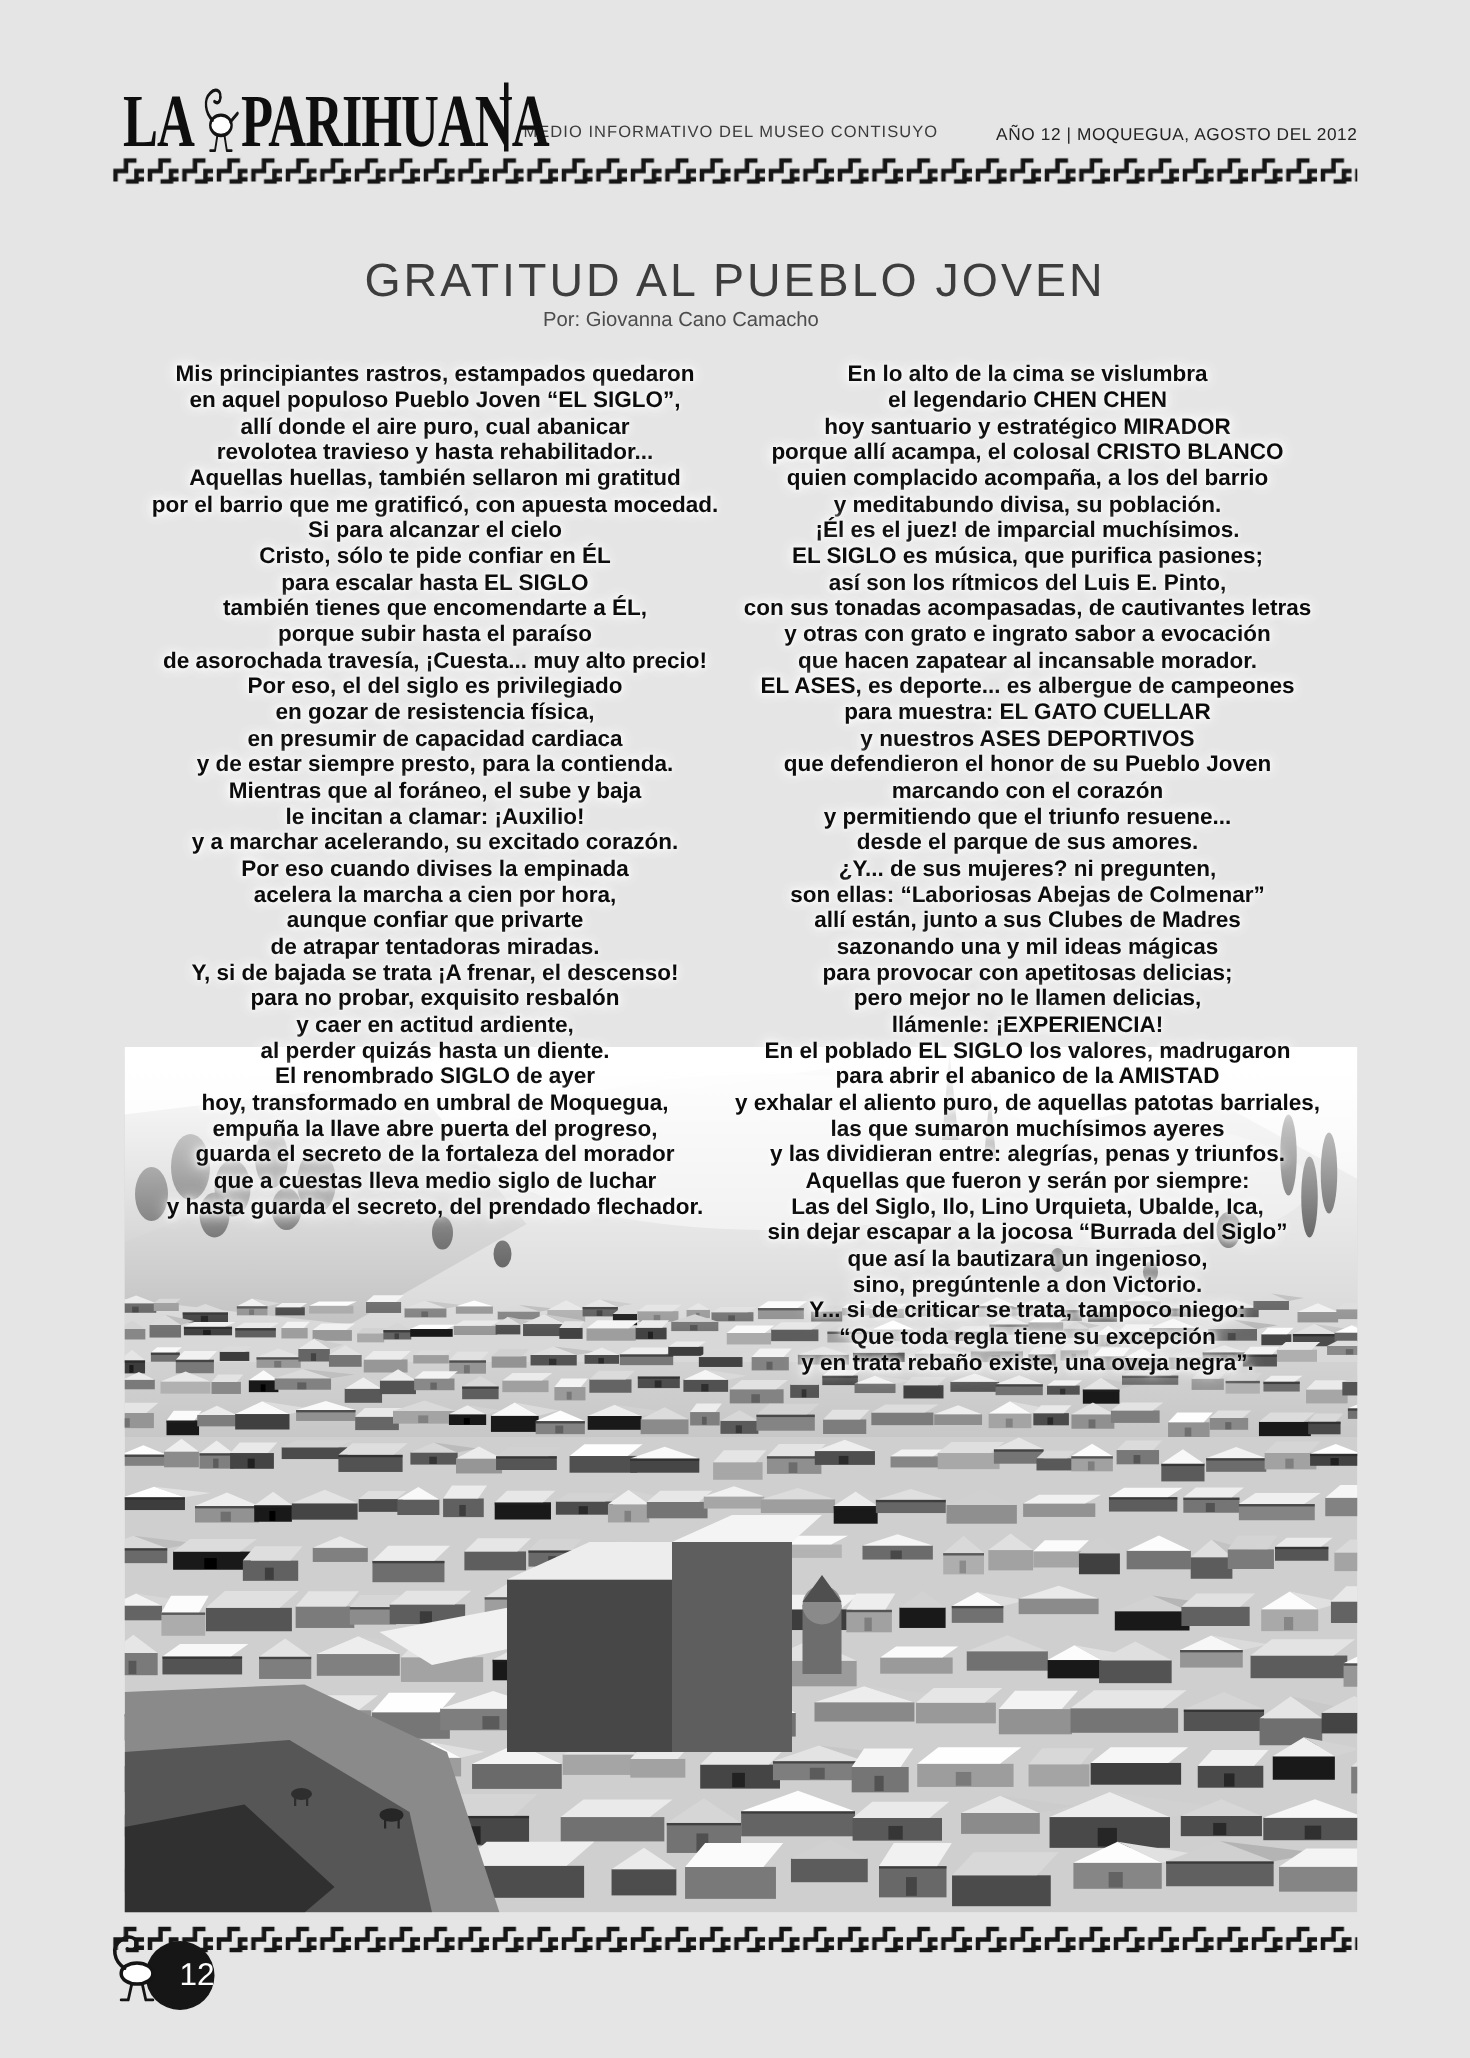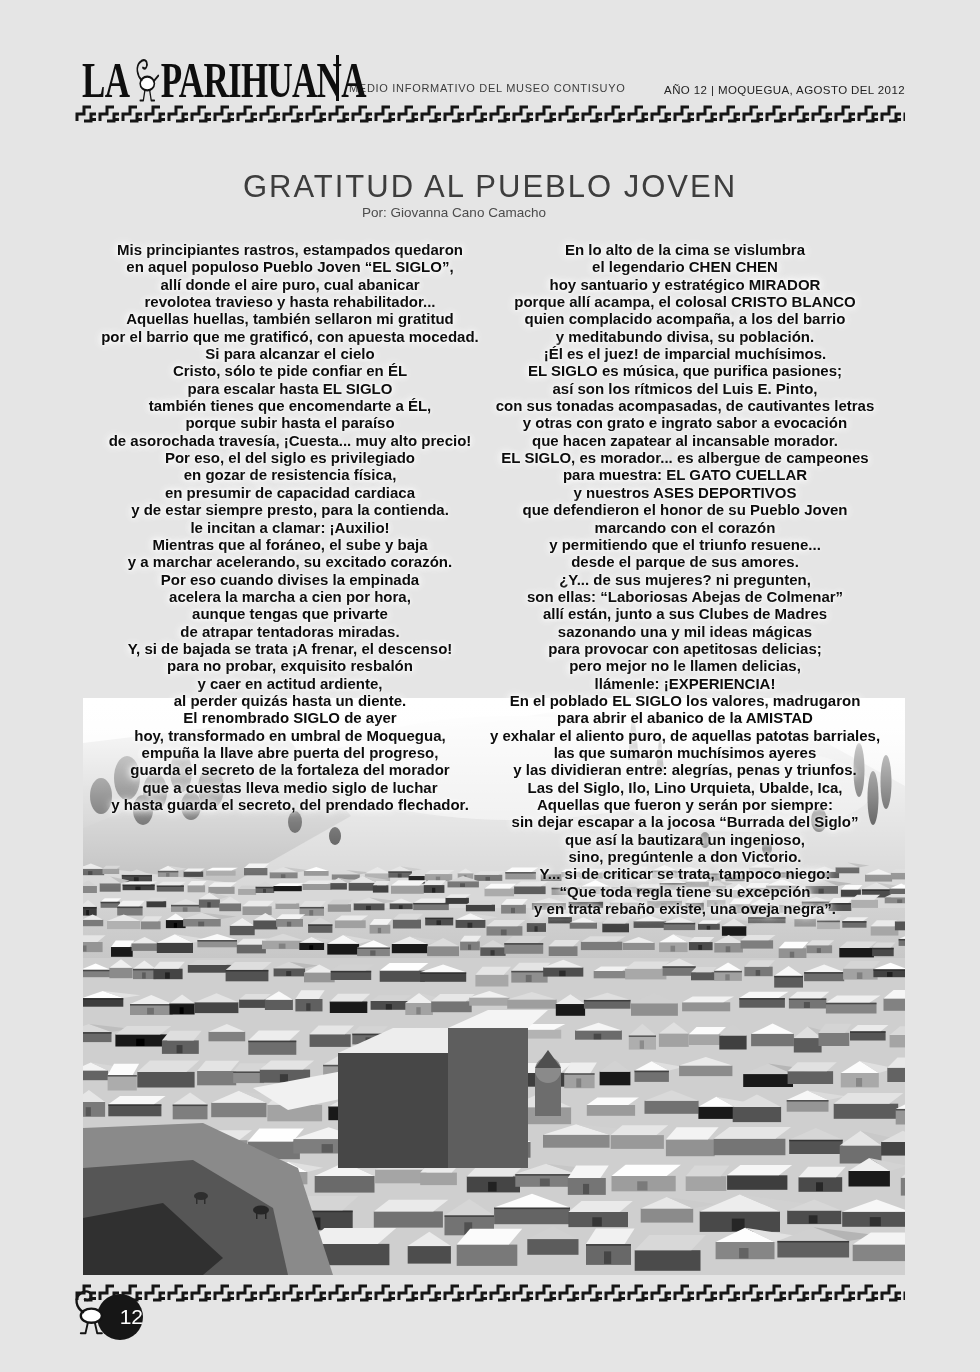--- a/index.html
+++ b/index.html
@@ -111,26 +111,26 @@
       <div class="poem-line">Si para alcanzar el cielo</div>
       <div class="poem-line">Cristo, sólo te pide confiar en ÉL</div>
       <div class="poem-line">para escalar hasta EL SIGLO</div>
       <div class="poem-line">también tienes que encomendarte a ÉL,</div>
       <div class="poem-line">porque subir hasta el paraíso</div>
       <div class="poem-line">de asorochada travesía, ¡Cuesta...  muy alto precio!</div>
       <div class="poem-line">Por eso, el del siglo es privilegiado</div>
       <div class="poem-line">en gozar de resistencia física,</div>
       <div class="poem-line">en presumir de capacidad cardiaca</div>
       <div class="poem-line">y de estar siempre presto, para la contienda.</div>
+      <div class="poem-line">Mientras que al foráneo, el sube y baja</div>
       <div class="poem-line">le incitan a clamar: ¡Auxilio!</div>
-      <div class="poem-line">Mientras que al foráneo, el sube y baja</div>
       <div class="poem-line">y a marchar acelerando, su excitado corazón.</div>
       <div class="poem-line">Por eso cuando divises la empinada</div>
       <div class="poem-line">acelera la marcha a cien por hora,</div>
-      <div class="poem-line">aunque tengas que privarte</div>
+      <div class="poem-line">aunque confiar que privarte</div>
       <div class="poem-line">de atrapar tentadoras miradas.</div>
       <div class="poem-line">Y, si de bajada se trata ¡A frenar, el descenso!</div>
       <div class="poem-line">para no probar, exquisito resbalón</div>
       <div class="poem-line">y caer en actitud ardiente,</div>
       <div class="poem-line">al perder quizás hasta un diente.</div>
       <div class="poem-line">El renombrado SIGLO de ayer</div>
       <div class="poem-line">hoy, transformado en umbral de Moquegua,</div>
       <div class="poem-line">empuña la llave abre puerta del progreso,</div>
       <div class="poem-line">guarda el secreto de la fortaleza del morador</div>
       <div class="poem-line">que a cuestas lleva medio siglo de luchar</div>
@@ -142,41 +142,41 @@
       <div class="poem-line">hoy santuario y estratégico MIRADOR</div>
       <div class="poem-line">porque allí acampa, el colosal CRISTO BLANCO</div>
       <div class="poem-line">quien complacido acompaña, a los del barrio</div>
       <div class="poem-line">y meditabundo divisa, su población.</div>
       <div class="poem-line">¡Él es el juez! de imparcial muchísimos.</div>
       <div class="poem-line">EL SIGLO es música, que purifica pasiones;</div>
       <div class="poem-line">así son los rítmicos del Luis E. Pinto,</div>
       <div class="poem-line">con sus tonadas acompasadas, de cautivantes letras</div>
       <div class="poem-line">y otras con grato e ingrato sabor a evocación</div>
       <div class="poem-line">que hacen zapatear al incansable morador.</div>
-      <div class="poem-line">EL SIGLO, es morador...  es albergue de campeones</div>
+      <div class="poem-line">EL ASES, es deporte...  es albergue de campeones</div>
       <div class="poem-line">para muestra: EL GATO CUELLAR</div>
       <div class="poem-line">y nuestros ASES DEPORTIVOS</div>
       <div class="poem-line">que defendieron el honor de su Pueblo Joven</div>
       <div class="poem-line">marcando con el corazón</div>
       <div class="poem-line">y permitiendo que el triunfo resuene...</div>
       <div class="poem-line">desde el parque de sus amores.</div>
       <div class="poem-line">¿Y...  de sus mujeres? ni pregunten,</div>
       <div class="poem-line">son ellas: “Laboriosas Abejas de Colmenar”</div>
       <div class="poem-line">allí están, junto a sus Clubes de Madres</div>
       <div class="poem-line">sazonando una y mil ideas mágicas</div>
       <div class="poem-line">para provocar con apetitosas delicias;</div>
       <div class="poem-line">pero mejor no le llamen delicias,</div>
       <div class="poem-line">llámenle: ¡EXPERIENCIA!</div>
       <div class="poem-line">En el poblado EL SIGLO los valores, madrugaron</div>
       <div class="poem-line">para abrir el abanico de la AMISTAD</div>
       <div class="poem-line">y exhalar el aliento puro, de aquellas patotas barriales,</div>
       <div class="poem-line">las que sumaron muchísimos ayeres</div>
       <div class="poem-line">y las dividieran entre: alegrías, penas y triunfos.</div>
+      <div class="poem-line">Aquellas que fueron y serán por siempre:</div>
       <div class="poem-line">Las del Siglo, Ilo, Lino Urquieta, Ubalde, Ica,</div>
-      <div class="poem-line">Aquellas que fueron y serán por siempre:</div>
       <div class="poem-line">sin dejar escapar a la jocosa “Burrada del Siglo”</div>
       <div class="poem-line">que así la bautizara un ingenioso,</div>
       <div class="poem-line">sino, pregúntenle a don Victorio.</div>
       <div class="poem-line">Y...  si de criticar se trata, tampoco niego:</div>
       <div class="poem-line">“Que toda regla tiene su excepción</div>
       <div class="poem-line">y en trata rebaño existe, una oveja negra”.</div>
     </div>
 
   <div class="photo">
     <svg id="photo-svg" viewBox="0 0 822 577" preserveAspectRatio="none">

